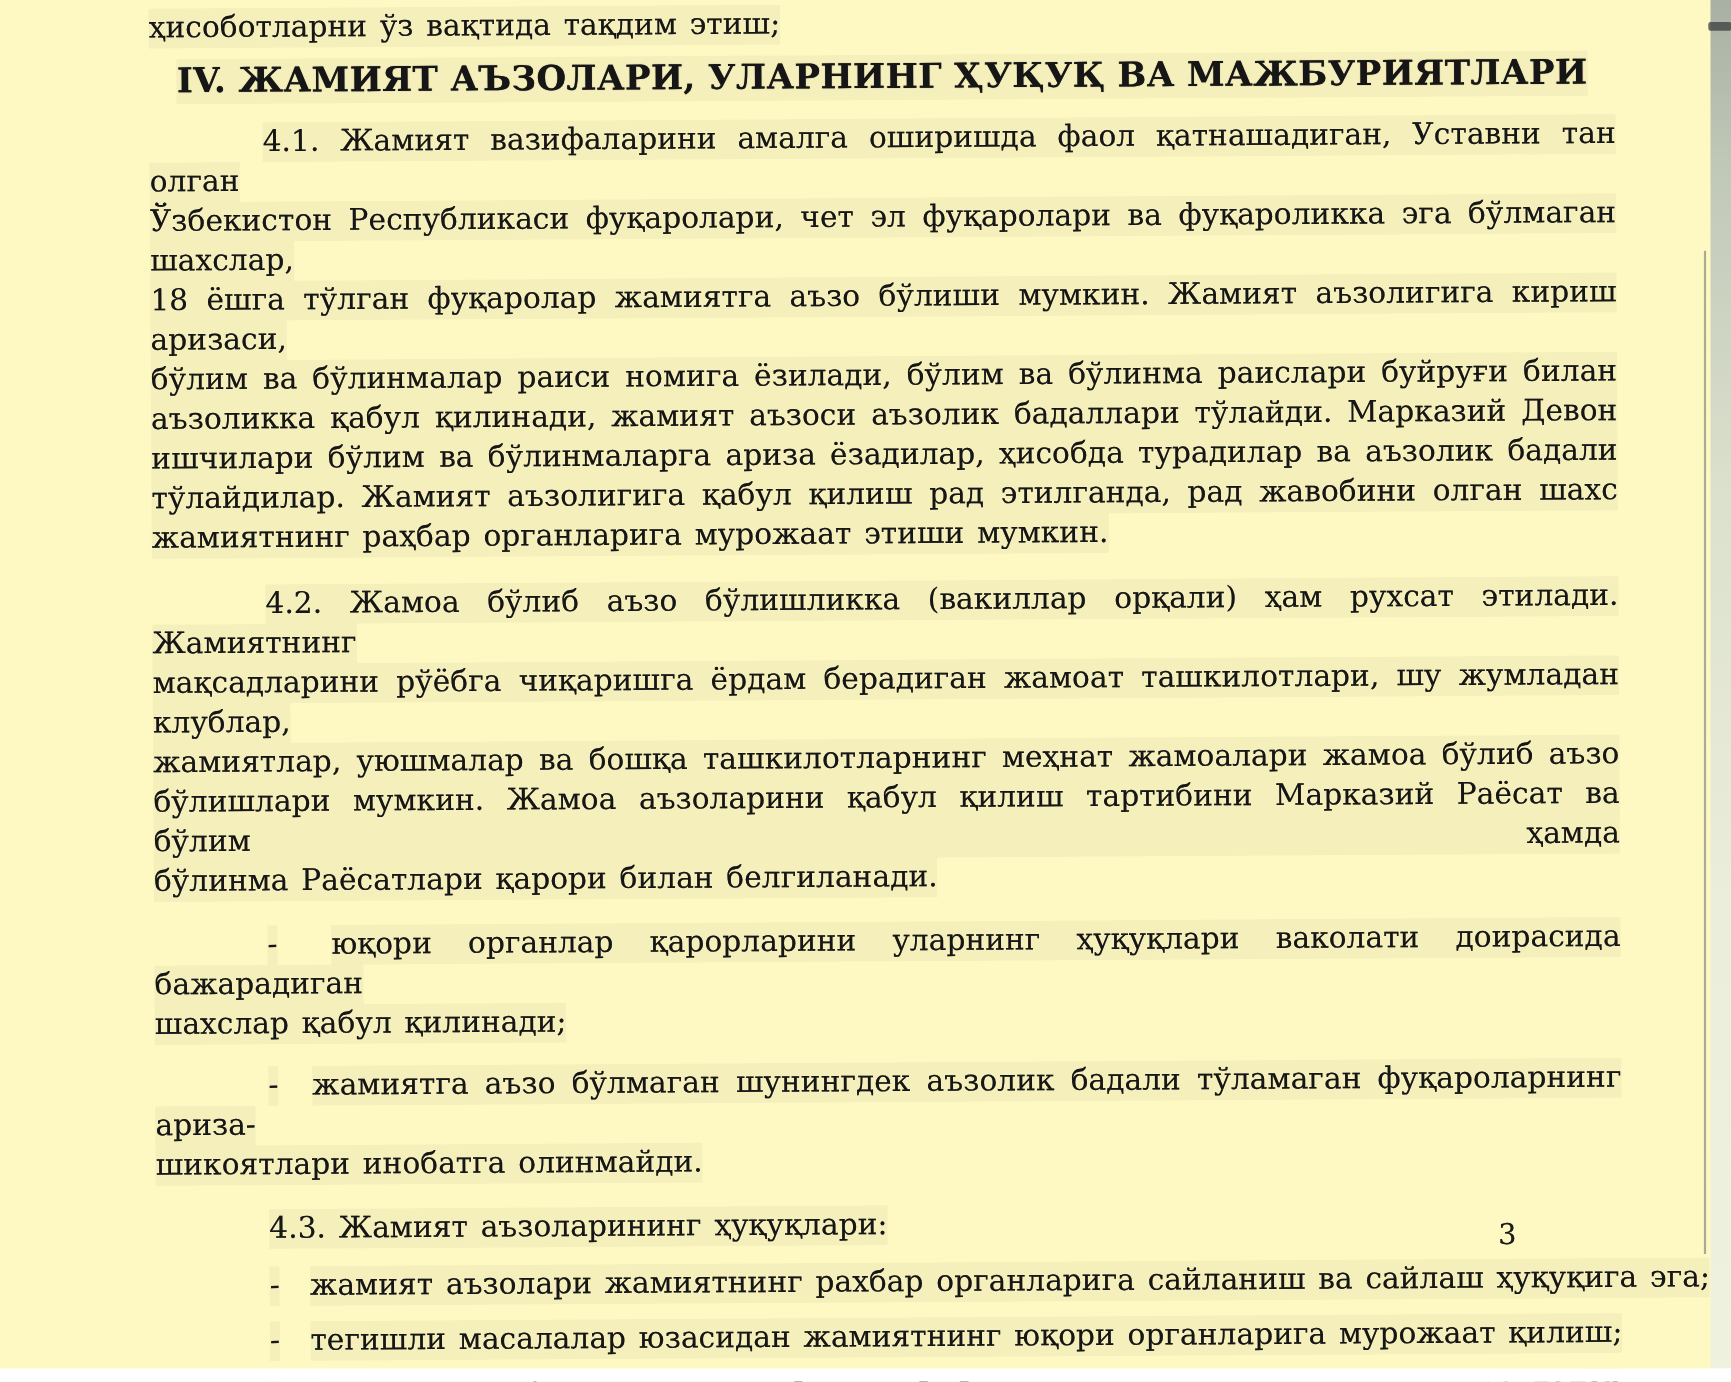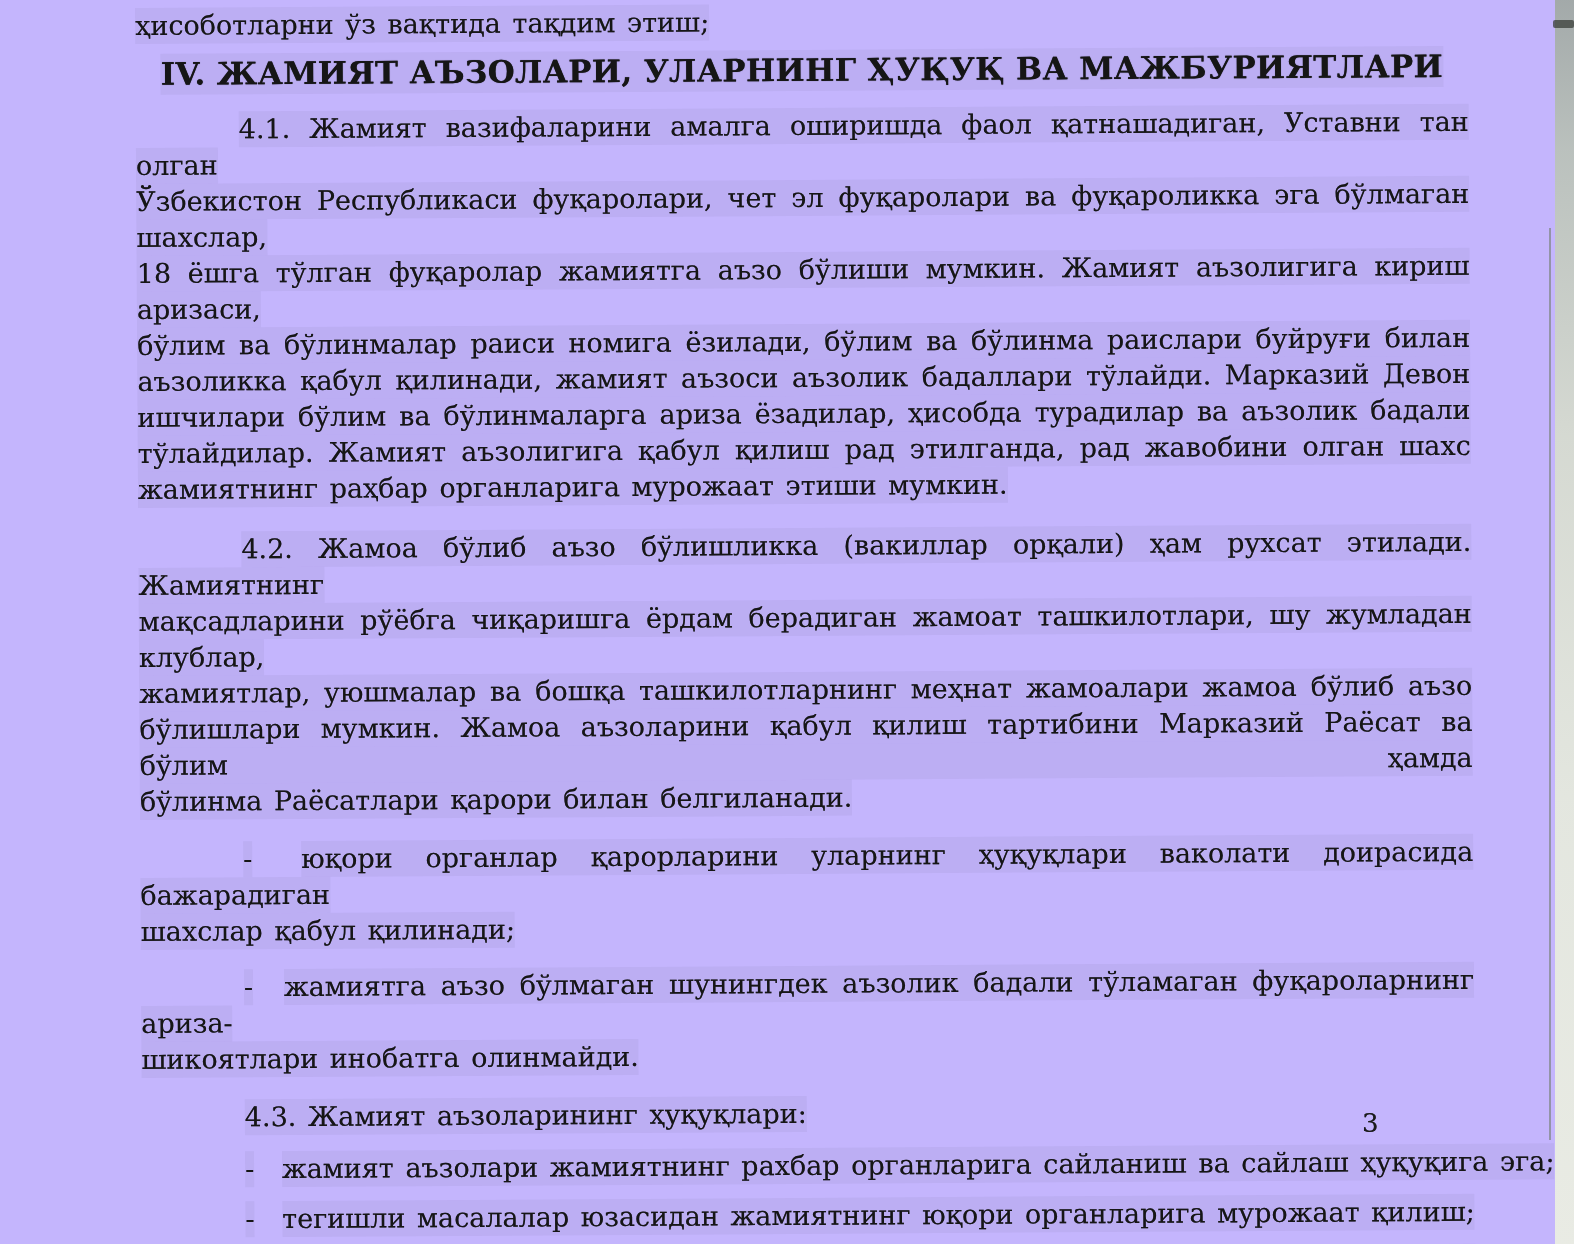--- a/index.html
+++ b/index.html
@@ -1,19 +1,19 @@
 <!DOCTYPE html>
 <html><head>
 <meta charset="utf-8">
 <style>
   html,body { margin:0; padding:0; background:#ffffff; }
   .page {
     position:relative;
     width:1574px; height:1256px;
-    background:#c4b5fd;
+    background:#fef9c3;
     overflow:hidden;
     font-family:"DejaVu Serif","Liberation Serif",serif;
     color:#161616;
   }
   .tilt {
     position:absolute; left:0; top:0; right:0;
     transform:rotate(-0.35deg);
     transform-origin:50% 40%;
   }
   .content {

